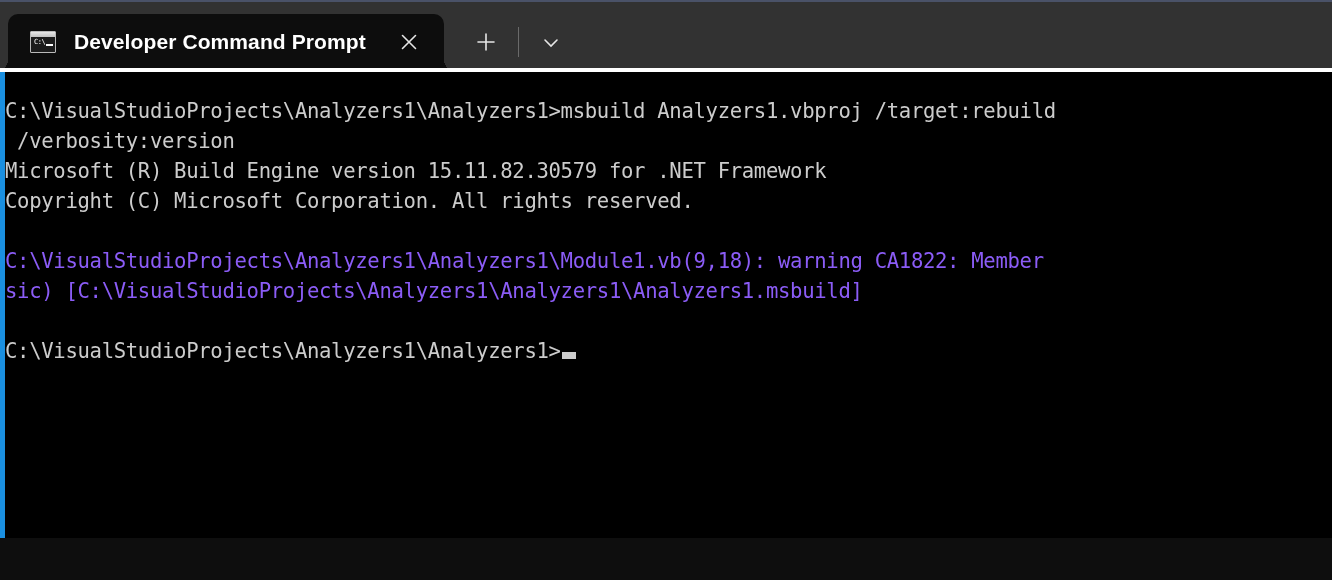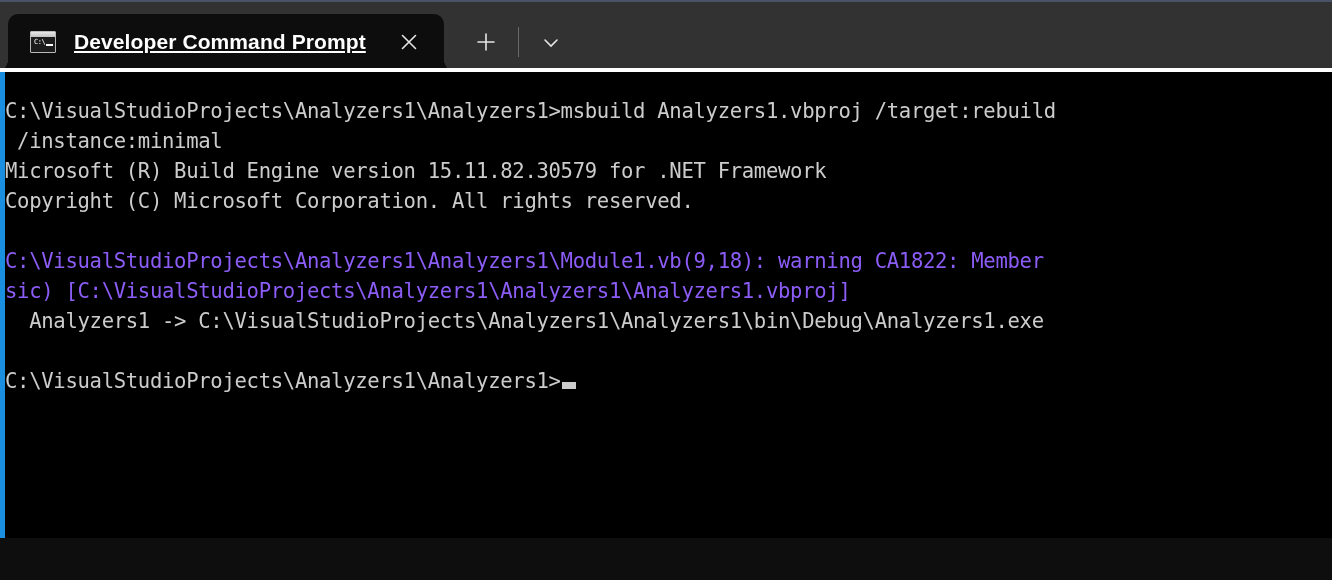--- a/index.html
+++ b/index.html
@@ -109,21 +109,20 @@
     background: #ffffff;
   }
 
   .tab-title {
     margin-left: 18px;
     color: #ffffff;
     font-size: 21px;
     font-weight: 600;
     white-space: nowrap;
     letter-spacing: 0.1px;
-    text-decoration: underline;
   }
 
   .tab-close {
     margin-left: 26px;
     margin-right: 8px;
     width: 34px;
     height: 34px;
     display: flex;
     align-items: center;
     justify-content: center;
@@ -248,27 +247,26 @@
       </div>
 
     </div>
   </div>
 
   <div class="term-topline"></div>
 
   <div class="term">
     <div class="term-inner" id="term-inner">
         <div class="line">C:\VisualStudioProjects\Analyzers1\Analyzers1&gt;msbuild Analyzers1.vbproj /target:rebuild</div>
-        <div class="line"> /instance:minimal</div>
+        <div class="line"> /verbosity:version</div>
         <div class="line">Microsoft (R) Build Engine version 15.11.82.30579 for .NET Framework</div>
         <div class="line">Copyright (C) Microsoft Corporation. All rights reserved.</div>
         <div class="line blank"> </div>
         <div class="line yellow">C:\VisualStudioProjects\Analyzers1\Analyzers1\Module1.vb(9,18): warning CA1822: Member</div>
-        <div class="line yellow">sic) [C:\VisualStudioProjects\Analyzers1\Analyzers1\Analyzers1.vbproj]</div>
-        <div class="line">  Analyzers1 -&gt; C:\VisualStudioProjects\Analyzers1\Analyzers1\bin\Debug\Analyzers1.exe</div>
+        <div class="line yellow">sic) [C:\VisualStudioProjects\Analyzers1\Analyzers1\Analyzers1.msbuild]</div>
         <div class="line blank"> </div>
         <div class="line">C:\VisualStudioProjects\Analyzers1\Analyzers1&gt;<span class="cursor"></span></div>
       </div>
   </div>
 
   <div class="bottombar"></div>
 
 </div>
 
 </body></html>

